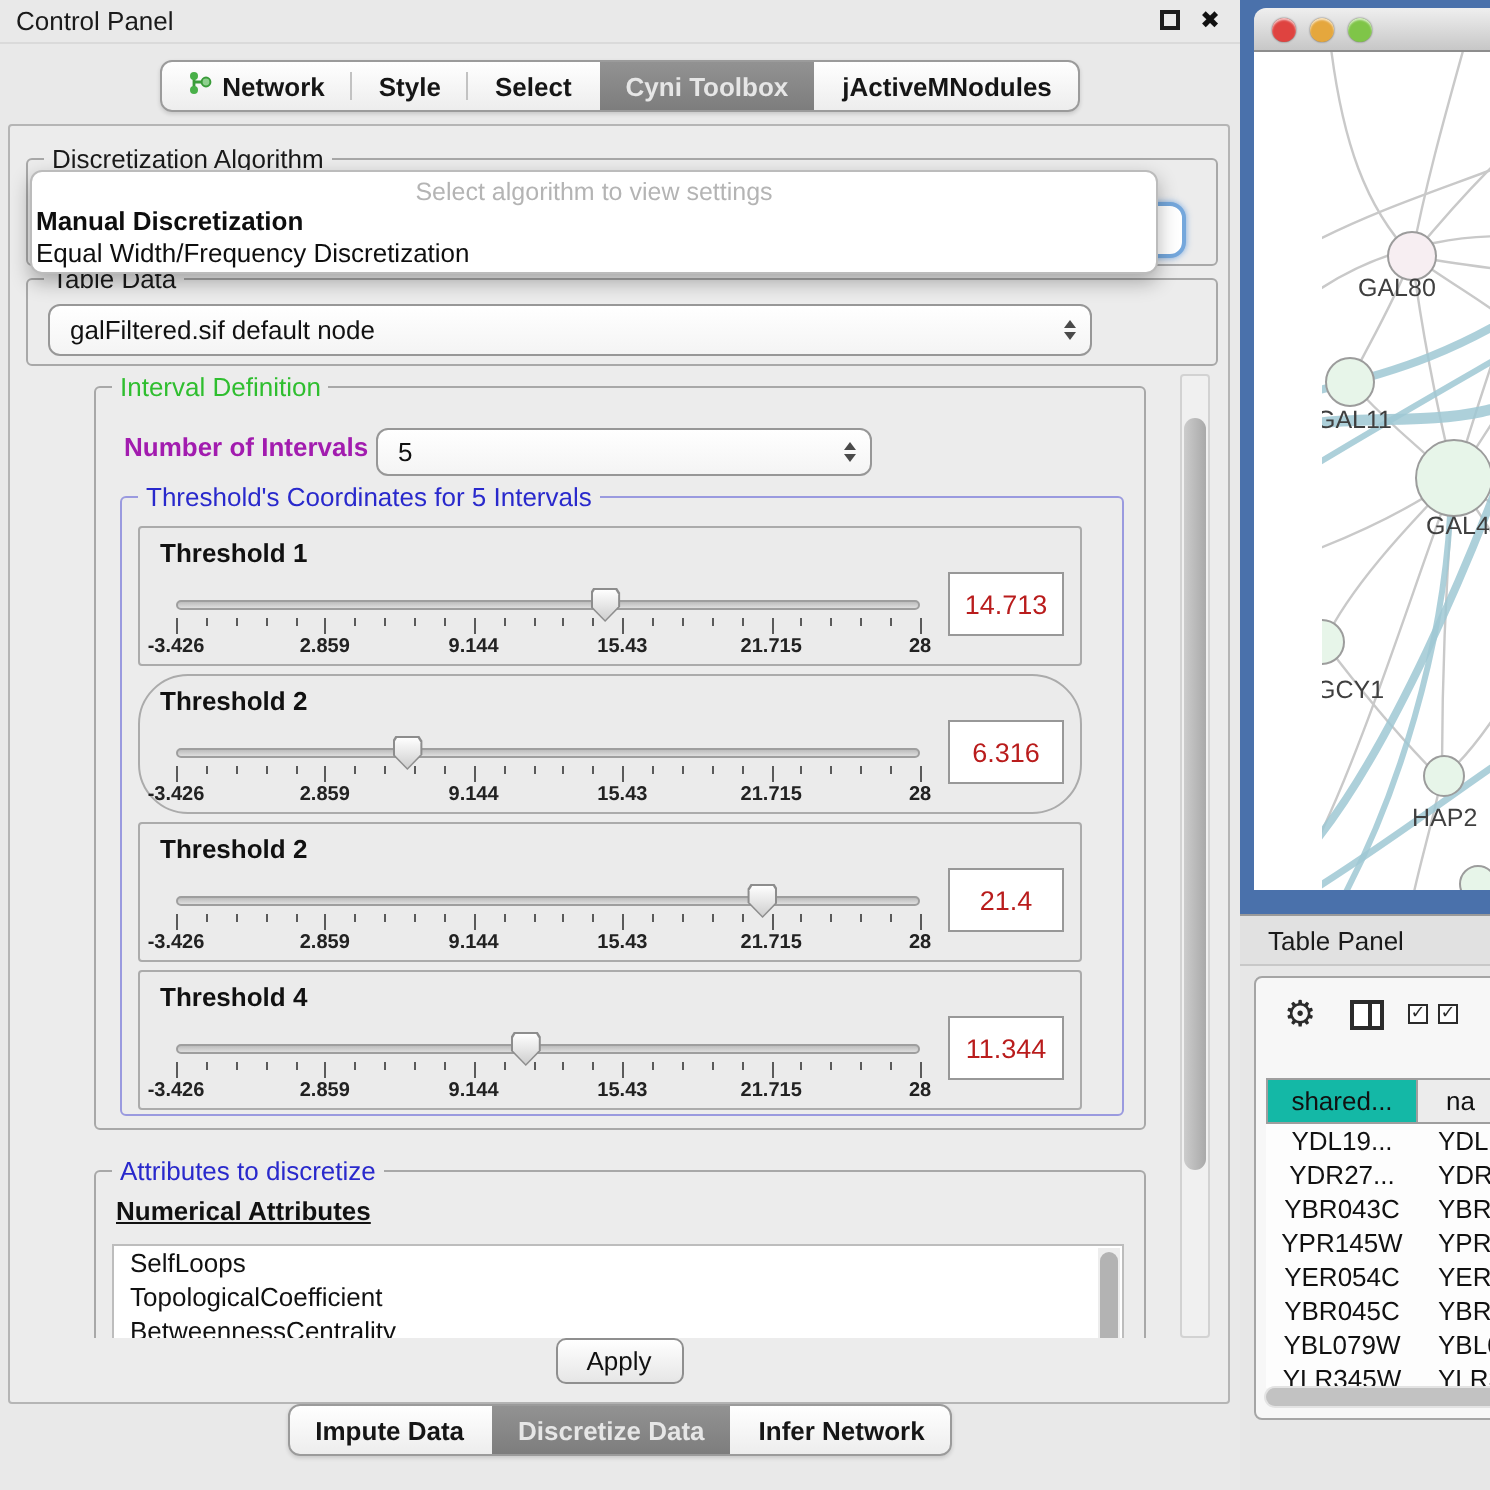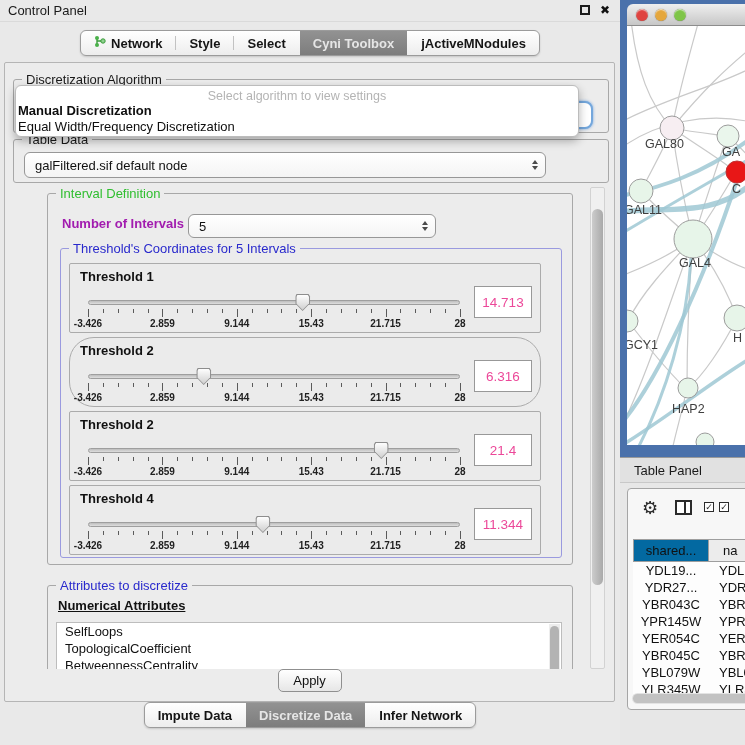--- a/index.html
+++ b/index.html
@@ -62,52 +62,52 @@
   .trow { position:absolute; left:8px; right:8px; top:24px; display:flex; align-items:flex-start; }
   .swrap { flex:1; margin:0 14px 0 10px; position:relative; }
   .track { position:relative; height:5px; margin-top:12px; background:linear-gradient(#bdbdbd,#dedede); border:1px solid #9e9e9e; border-radius:3px; }
   .thumb-o { position:absolute; top:-7px; width:15px; height:17px; transform:translateX(-50%); background:#8d8d8d; clip-path:polygon(10% 0,90% 0,100% 14%,100% 55%,50% 100%,0 55%,0 14%); }
   .thumb-i { position:absolute; left:1px; top:1px; width:13px; height:15px; background:linear-gradient(#fefefe,#cfcfcf); clip-path:polygon(10% 0,90% 0,100% 14%,100% 55%,50% 100%,0 55%,0 14%); }
   .ticks { position:relative; height:8px; margin-top:4px; }
   .tick { position:absolute; top:0; width:1px; height:4px; background:#5a5a5a; }
   .tick.major { height:8px; }
   .tlabels { position:relative; height:13px; margin-top:1px; }
   .tlabel-s { position:absolute; transform:translateX(-50%); font-size:10px; font-weight:bold; color:#222; white-space:nowrap; }
-  .val { width:58px; height:32px; margin-top:-2px; background:#fff; border:1px solid #989898; font-size:13.5px; color:#ec4899; display:flex; align-items:center; justify-content:center; }
+  .val { width:58px; height:32px; margin-top:-2px; background:#fff; border:1px solid #989898; font-size:13.5px; color:#b91c1c; display:flex; align-items:center; justify-content:center; }
 
   .attrs-group { left:34px; top:398px; width:526px; height:150px; }
   .attrs-sub { position:absolute; left:10px; top:12px; font-size:13px; font-weight:bold; color:#111;text-decoration:underline; }
   .alist { position:absolute; left:8px; top:36px; width:506px; height:90px; background:#ffffff; border:1px solid #bdbdbd; overflow:hidden; }
   .alist-item { font-size:13px; color:#111; line-height:17px; padding-left:8px; white-space:nowrap; }
   .alist-scroll { position:absolute; right:1px; top:1px; width:11px; height:88px; background:#ededed; }
   .alist-thumb { position:absolute; left:1px; top:2px; width:9px; height:80px; background:#b3b3b3; border-radius:5px; }
 
   .applyrow { position:absolute; left:0; top:606px; width:100%; display:flex; justify-content:center; }
   .apply-btn { min-width:64px; height:23px; padding:0 14px; background:linear-gradient(#ffffff,#e6e6e6); border:1px solid #8f8f8f; border-radius:5px; font-size:13px; color:#111; font-family:"Liberation Sans",sans-serif; }
 
   
   .blue-frame { position:absolute; left:620px; top:0; width:125px; height:457px; background:#4a71ab; }
   .mac-titlebar { position:absolute; left:7px; top:4px; width:118px; height:22px; border-radius:6px 0 0 0; background:linear-gradient(#efefef,#c7c7c7); border-bottom:1px solid #8d8d8d; }
   .lights { position:absolute; left:9px; top:5px; display:flex; gap:7px; }
   .light { width:12px; height:12px; border-radius:50%; box-shadow:inset 0 1px 1px rgba(255,255,255,0.7), 0 0 1px rgba(0,0,0,0.6); }
-  .net-canvas { position:absolute; left:7px; top:26px; width:118px; height:419px; background:#ffffff; overflow:hidden; }
+  .net-canvas { position:absolute; left:7px; top:26px; width:118px; height:419px; background:#ffffff; overflow:hidden;padding-left:34px; }
 
   .tp-strip { position:absolute; left:620px; top:457px; width:125px; height:26px; background:#e1e1e1; border-top:1px solid #9a9a9a; border-bottom:1px solid #c8c8c8; }
   .tp-title { position:absolute; left:14px; top:5px; font-size:13px; color:#1a1a1a; }
   .tp-bg { position:absolute; left:620px; top:483px; width:125px; height:262px; background:#e7e7e7; }
   .tp-box { position:absolute; left:627px; top:488px; width:150px; height:222px; background:#f7f7f7; border:1px solid #a5a5a5; border-radius:4px; }
   .tp-toolbar { position:absolute; left:0; top:0; width:100%; height:40px; }
   .gear { position:absolute; left:14px; top:8px; font-family:"DejaVu Sans",sans-serif; font-size:18px; color:#2b2b2b; }
   .cols-icon { position:absolute; left:47px; top:11px; width:17px; height:15px; border:2px solid #2b2b2b; background:#fff; }
   .cols-icon span { position:absolute; left:50%; top:0; width:2px; height:100%; background:#2b2b2b; }
   .chk { position:absolute; top:13px; width:10px; height:10px; border:1.6px solid #2b2b2b; background:#fff; font-family:"DejaVu Sans",sans-serif; font-size:9px; font-weight:bold; color:#2b2b2b; line-height:9px; text-align:center; }
   .chk1 { left:76px; } .chk2 { left:91px; }
   .tp-header { position:absolute; left:5px; top:50px; display:flex; }
   .th-cell { height:23px; border:1px solid #9e9e9e; font-size:13px; color:#111; display:flex; align-items:center; justify-content:center; background:#ececec; }
-  .th-cell.sel { background:#0369a1; }
+  .th-cell.sel { background:#14b8a6; }
   .th-c1 { width:76px; } .th-c2 { width:122px; margin-left:-1px; justify-content:flex-start; padding-left:14px; }
   .tp-rows { position:absolute; left:5px; top:73px; width:198px; height:132px; overflow:hidden; background:#fdfdfd; }
   .trowx { display:flex; height:17px; }
   .td-c1 { width:76px; font-size:13px; color:#111; text-align:center; line-height:17px; }
   .td-c2 { width:122px; font-size:13px; color:#111; padding-left:10px; line-height:17px; white-space:nowrap; }
   .hscroll { position:absolute; left:4px; bottom:5px; width:140px; height:11px; background:#e3e3e3; border-radius:6px; }
   .hthumb { position:absolute; left:1px; top:1px; width:132px; height:9px; background:#c2c2c2; border-radius:5px; }
 </style>
 </head>
 <body>

